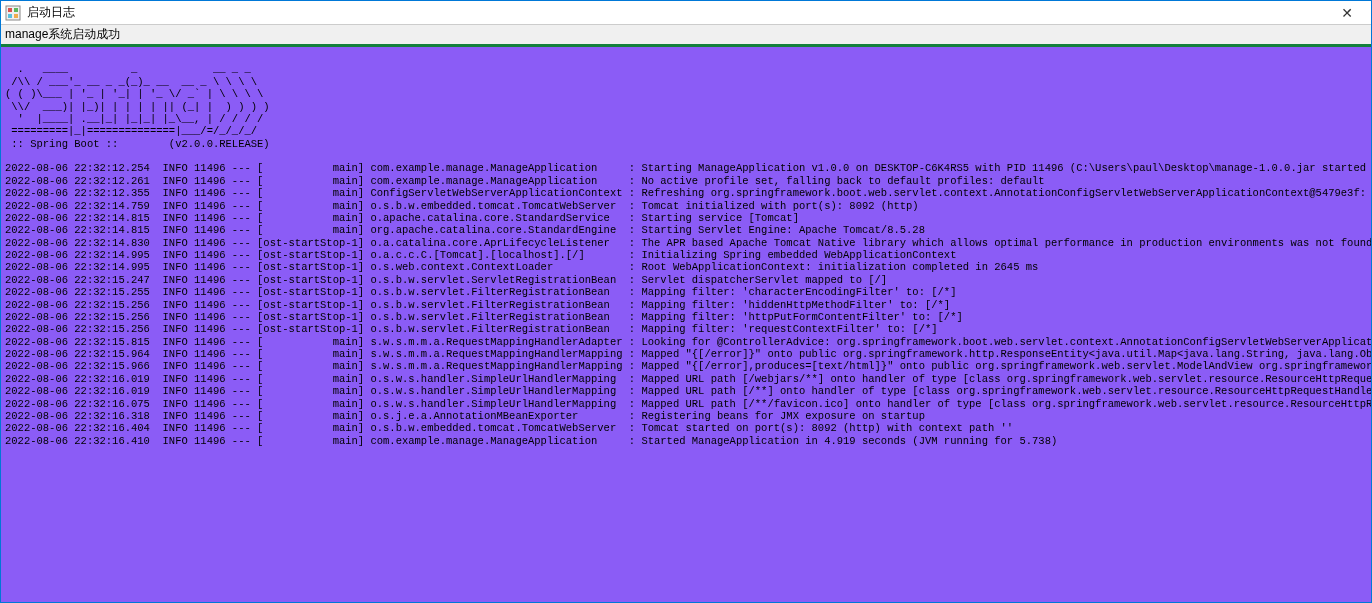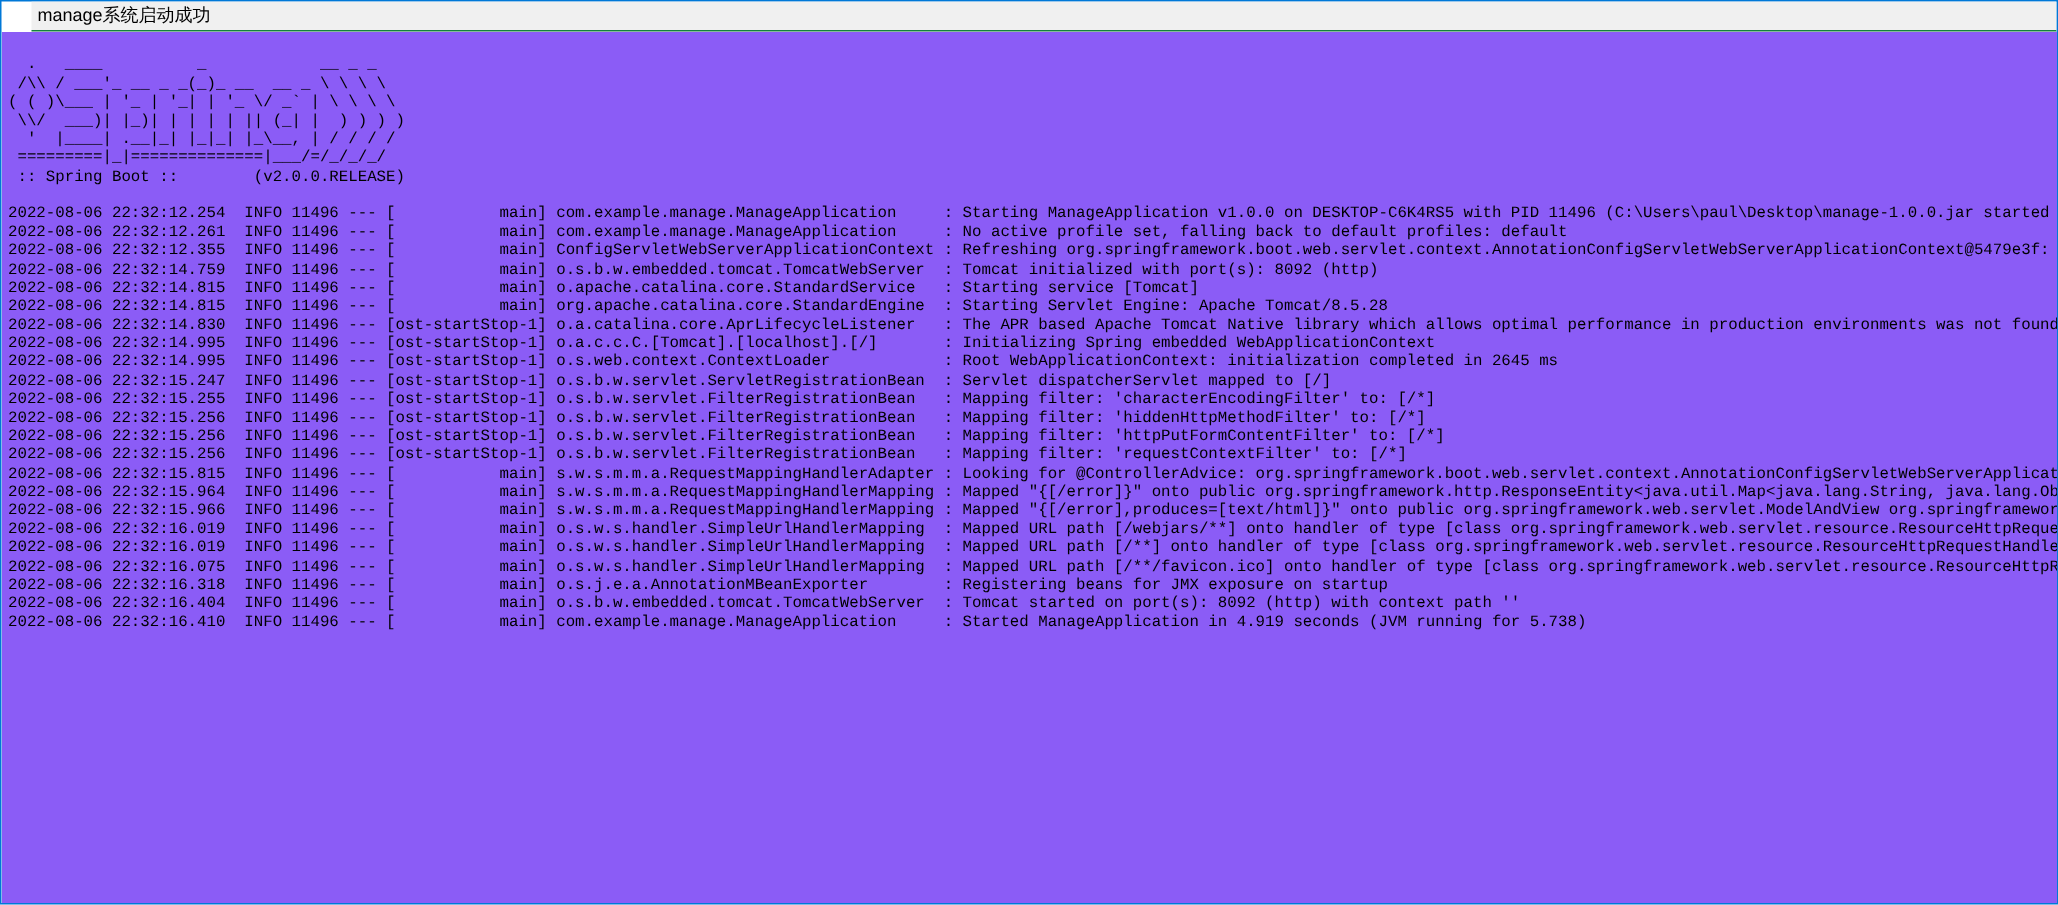--- a/index.html
+++ b/index.html
@@ -44,24 +44,23 @@
       display: flex;
       align-items: center;
       justify-content: center;
       font-size: 14px;
       cursor: pointer;
       color: #333;
     }
     .status-line {
       padding: 1px 4px;
       font-size: 12px;
-      border-bottom: 1px solid #15803d;
+      border-bottom: 3px solid #15803d;
       background: #f0f0f0;
       color: #000;
-      margin-left: 20px;
     }
     .log-area {
       flex: 1;
       overflow: auto;
       padding: 4px 4px;
       font-family: "Consolas", "Courier New", monospace;
       font-size: 10.5px;
       line-height: 1.18;
       color: #000;
       white-space: pre;
@@ -70,20 +69,35 @@
     .app-icon-svg {
       width: 16px;
       height: 16px;
     }
   </style>
 </head>
 <body>
 
 <div class="window-frame">
 
+  <div class="title-bar">
+    <span class="icon">
+      <svg class="app-icon-svg" viewBox="0 0 16 16">
+        <rect x="1" y="1" width="14" height="14" fill="#f0f0f0" stroke="#888" stroke-width="1"></rect>
+        <rect x="3" y="3" width="4" height="4" fill="#d9534f"></rect>
+        <rect x="9" y="3" width="4" height="4" fill="#5cb85c"></rect>
+        <rect x="3" y="9" width="4" height="4" fill="#5bc0de"></rect>
+        <rect x="9" y="9" width="4" height="4" fill="#f0ad4e"></rect>
+      </svg>
+    </span>
+    <span class="title-text">启动日志</span>
+    <div class="close-btn">
+      <span>✕</span>
+    </div>
+  </div>
 
   <div class="status-line">manage系统启动成功</div>
 
   <div class="log-area" id="log-area">
   .   ____          _            __ _ _
  /\\ / ___'_ __ _ _(_)_ __  __ _ \ \ \ \
 ( ( )\___ | '_ | '_| | '_ \/ _` | \ \ \ \
  \\/  ___)| |_)| | | | | || (_| |  ) ) ) )
   '  |____| .__|_| |_|_| |_\__, | / / / /
  =========|_|==============|___/=/_/_/_/

